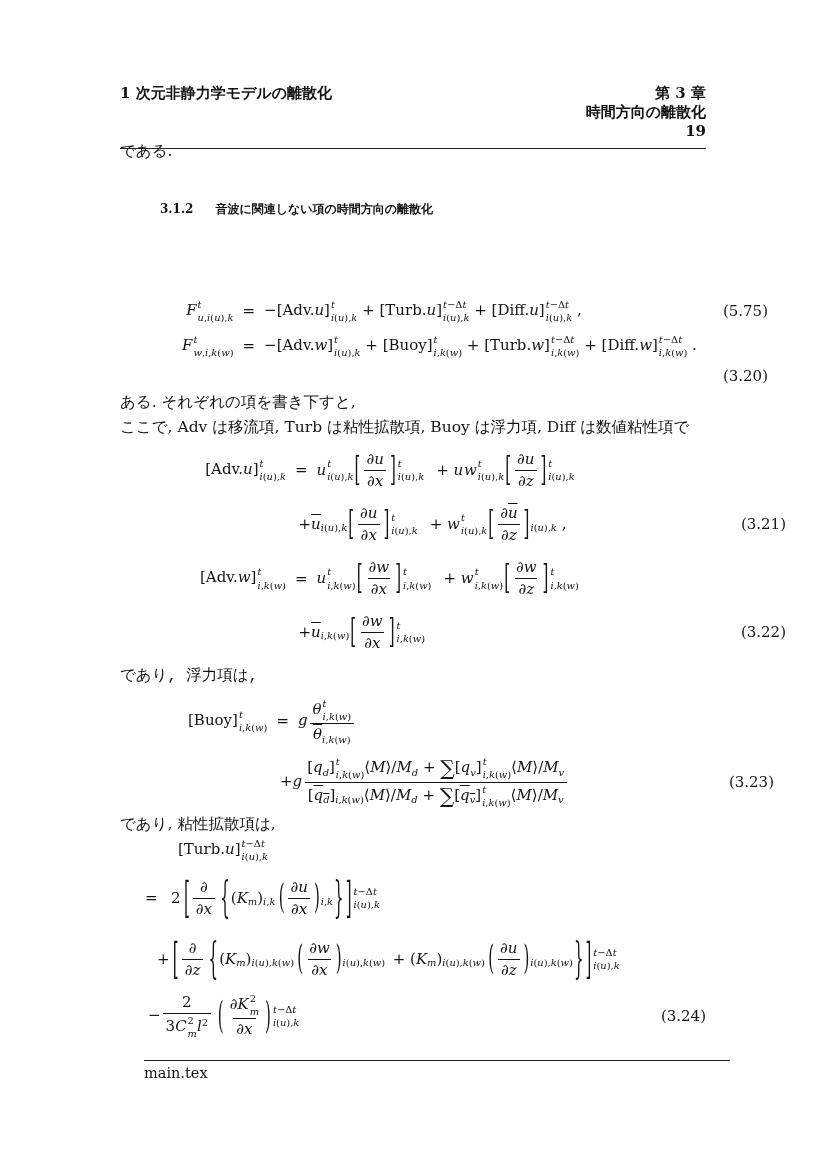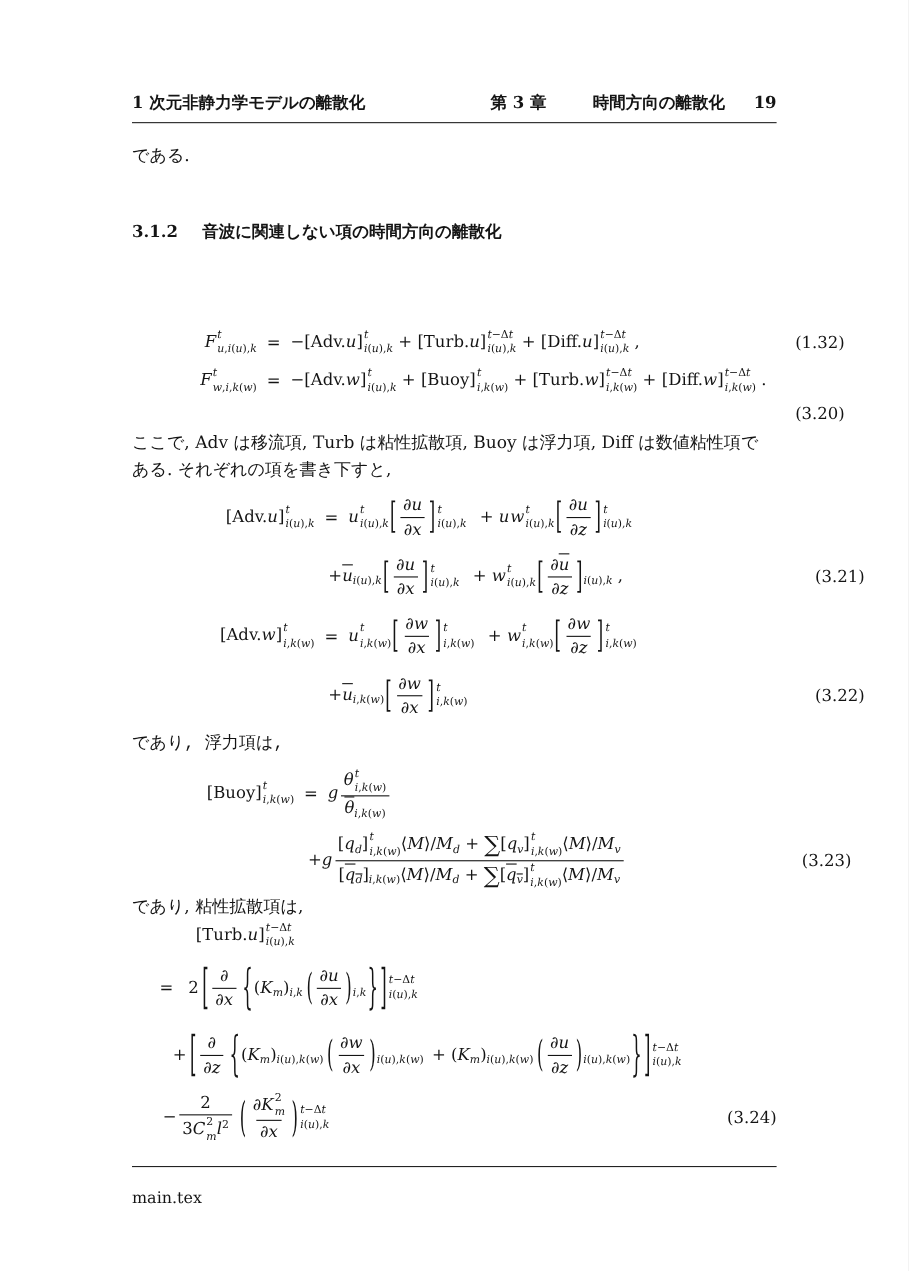--- a/index.html
+++ b/index.html
@@ -14,27 +14,27 @@
   .abs{position:absolute;left:120px;width:586px;}
 
   
   .hdr{
     top:84px;
     display:flex;align-items:baseline;
     font-size:15px;font-weight:bold;
     border-bottom:1px solid #222;
     padding-bottom:8px;
   }
-  .hdr-right{margin-left:auto;display:flex;align-items:flex-start;}
+  .hdr-right{margin-left:auto;display:flex;align-items:flex-end;flex-direction:column;}
   .hdr-gap1{display:inline-block;width:42px;}
   .hdr-gap2{display:inline-block;width:26px;}
 
   
   .txt{font-size:15.5px;line-height:25px;}
-  .sec{top:201px;font-size:15px;font-weight:bold;}
+  .sec{top:201px;font-size:12px;font-weight:bold;margin-left:40px;}
   .sec-t{margin-left:22px;}
 
   
   .eq{font-size:15px;}
   .mi{font-style:italic;}
   .sup{font-size:66%;position:relative;top:-0.55em;}
   .sub{font-size:66%;position:relative;top:0.35em;}
   .ss{display:inline-flex;flex-direction:column;align-items:flex-start;
       vertical-align:middle;font-size:66%;line-height:1.35;margin-left:1px;}
   .ss>span{display:block;}
@@ -52,41 +52,42 @@
   .c-lhs{justify-self:end;}
   .c-rel{padding:0 9px;}
   .c-rhs{justify-self:start;}
   .c-lab{justify-self:end;}
   .neg{margin-left:-18px;}
 
   .g1920{top:294px;grid-template-rows:34px 36px 24px;padding-left:62px;}
   .g2122{top:442px;grid-template-rows:56px 52px 57px 50px;padding-left:80px;}
   .g23{top:692px;grid-template-rows:58px 64px;padding-left:68px;}
 
-  .p-dearu{top:129px;}
+  .p-dearu{top:139px;}
   .p-1{top:259px;}
   .p-2{top:390px;}
   .p-3{top:664px;font-family:Liberation Mono, monospace;}
   .p-4{top:812px;}
 
   .eqD{top:834px;}
   .eqD .ln{display:flex;align-items:center;}
   .ln1{height:32px;padding-left:58px;}
   .ln2{height:64px;padding-left:25px;}
   .ln3{height:58px;padding-left:37px;}
   .ln4{height:56px;padding-left:28px;}
   .ln .lab{margin-left:auto;}
 
   
   .ftr{
     top:1060px;
     border-top:1px solid #222;
-    padding-top:21px;
+    padding-top:4px;
     display:flex;align-items:flex-start;
     font-size:14.5px;
+    margin-left:24px;
   }
   .ftr-right{margin-left:auto;}
 </style>
 </head>
 <body>
 
 <div class="page">
 
   <div class="abs hdr">
     <span>1 次元非静力学モデルの離散化</span>
@@ -115,21 +116,21 @@
     <span class="c-rhs"><span><span>−</span><span>[</span></span><span>Adv.</span><span><span class="mi">u</span><span>]</span></span><span class="ss">
           <span><span><span class="mi">t</span></span></span>
           <span><span><span class="mi">i</span><span>(</span><span class="mi">u</span><span>)</span><span>,</span><span class="mi">k</span></span></span>
         </span><span><span> </span><span>+</span><span> </span><span>[</span></span><span>Turb.</span><span><span class="mi">u</span><span>]</span></span><span class="ss">
           <span><span><span class="mi">t</span><span>−</span><span>Δ</span><span class="mi">t</span></span></span>
           <span><span><span class="mi">i</span><span>(</span><span class="mi">u</span><span>)</span><span>,</span><span class="mi">k</span></span></span>
         </span><span><span> </span><span>+</span><span> </span><span>[</span></span><span>Diff.</span><span><span class="mi">u</span><span>]</span></span><span class="ss">
           <span><span><span class="mi">t</span><span>−</span><span>Δ</span><span class="mi">t</span></span></span>
           <span><span><span class="mi">i</span><span>(</span><span class="mi">u</span><span>)</span><span>,</span><span class="mi">k</span></span></span>
         </span><span><span> </span><span>,</span></span></span>
-    <span class="c-lab">(1.32)</span>
+    <span class="c-lab">(5.75)</span>
 
     <span class="c-lhs"><span><span class="mi">F</span></span><span class="ss">
           <span><span><span class="mi">t</span></span></span>
           <span><span><span class="mi">w</span><span>,</span><span class="mi">i</span><span>,</span><span class="mi">k</span><span>(</span><span class="mi">w</span><span>)</span></span></span>
         </span></span>
     <span class="c-rel">=</span>
     <span class="c-rhs"><span><span>−</span><span>[</span></span><span>Adv.</span><span><span class="mi">w</span><span>]</span></span><span class="ss">
           <span><span><span class="mi">t</span></span></span>
           <span><span><span class="mi">i</span><span>(</span><span class="mi">u</span><span>)</span><span>,</span><span class="mi">k</span></span></span>
         </span><span><span> </span><span>+</span><span> </span><span>[</span></span><span>Buoy</span><span><span>]</span></span><span class="ss">
@@ -144,22 +145,22 @@
         </span><span><span> </span><span>.</span></span></span>
     <span class="c-lab"></span>
 
     <span class="c-lhs"></span>
     <span class="c-rel"></span>
     <span class="c-rhs"></span>
     <span class="c-lab">(3.20)</span>
   </div>
 
   <div class="abs txt p-2">
+    <div>ある. それぞれの項を書き下すと,</div>
     <div>ここで, Adv は移流項, Turb は粘性拡散項, Buoy は浮力項, Diff は数値粘性項で</div>
-    <div>ある. それぞれの項を書き下すと,</div>
   </div>
 
   <div class="abs eq eqgrid g2122">
     <span class="c-lhs"><span><span>[</span></span><span>Adv.</span><span><span class="mi">u</span><span>]</span></span><span class="ss">
           <span><span><span class="mi">t</span></span></span>
           <span><span><span class="mi">i</span><span>(</span><span class="mi">u</span><span>)</span><span>,</span><span class="mi">k</span></span></span>
         </span></span>
     <span class="c-rel">=</span>
     <span class="c-rhs"><span><span class="mi">u</span></span><span class="ss">
           <span><span><span class="mi">t</span></span></span>

